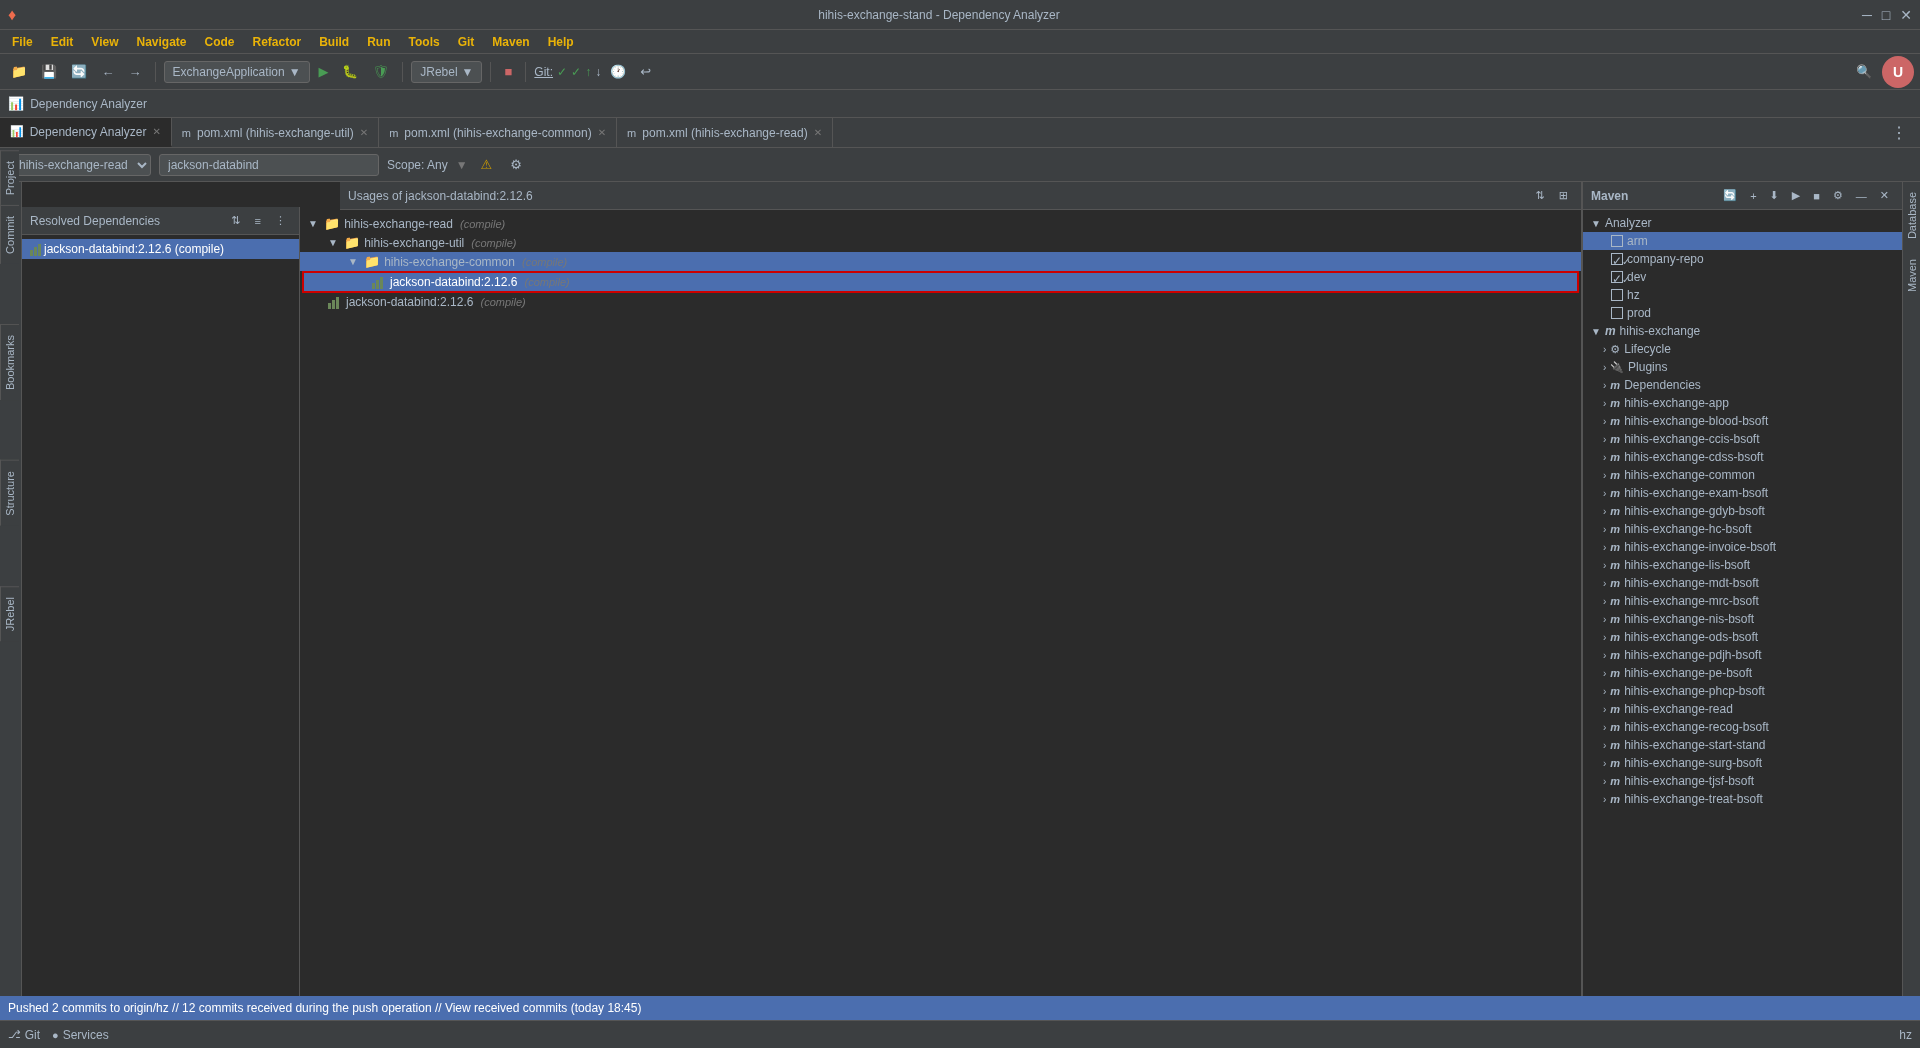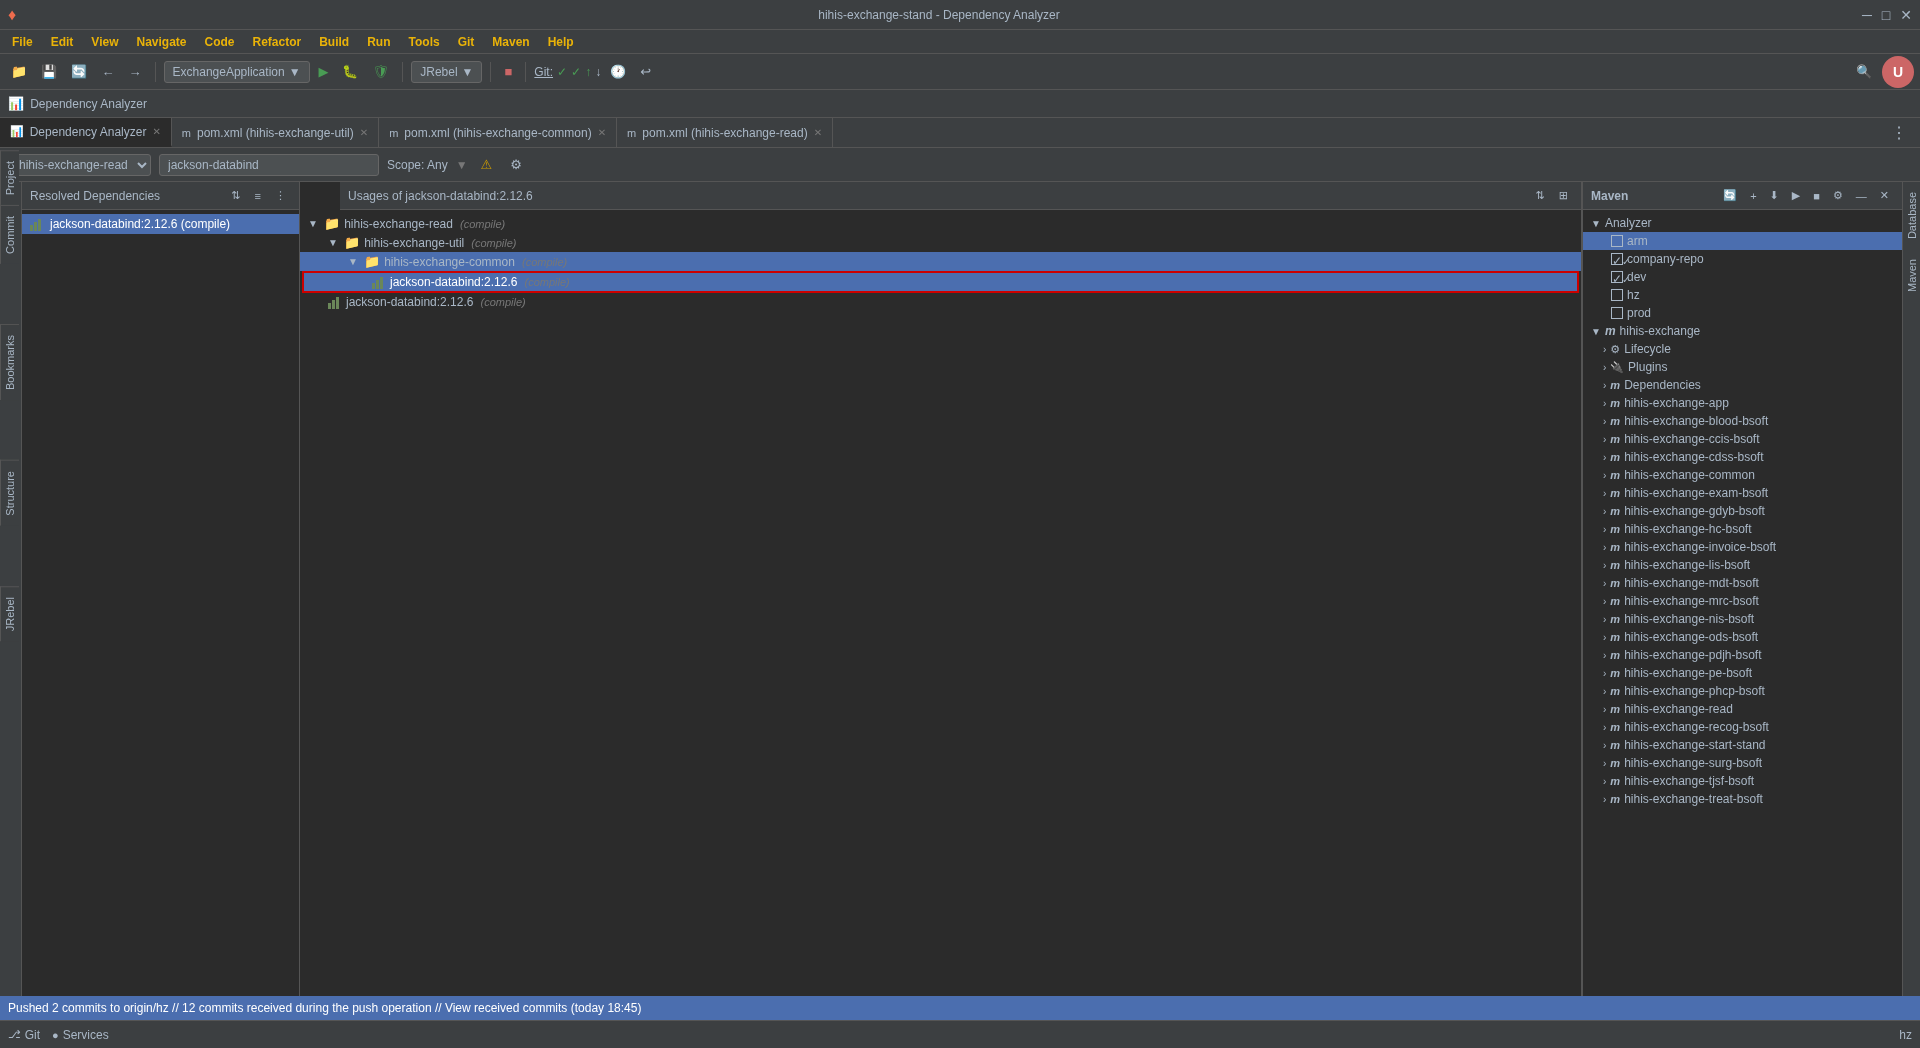--- a/index.html
+++ b/index.html
@@ -36,24 +36,24 @@
     #search-bar select { background: #4c5052; border: 1px solid #666; color: #a9b7c6; padding: 2px 6px; font-size: 12px; border-radius: 3px; }
     #search-input { background: #4c5052; border: 1px solid #666; color: #a9b7c6; padding: 3px 8px; font-size: 12px; border-radius: 3px; width: 220px; }
 
     
     #main-content { display: flex; height: calc(1048px - 30px - 24px - 36px - 28px - 30px - 34px - 28px); }
 
     
     #left-sidebar { width: 22px; background: #3c3f41; border-right: 1px solid #555; display: flex; flex-direction: column; align-items: center; padding-top: 4px; }
 
     
-    #resolved-panel { width: 278px; background: #2b2b2b; border-right: 1px solid #555; display: flex; flex-direction: column; }
+    #resolved-panel { width: 278px; background: #2b2b2b; border-right: 1px solid #555; display: flex; flex-direction: column; margin-top: 25px; }
     #resolved-header { display: flex; align-items: center; justify-content: space-between; padding: 4px 8px; border-bottom: 1px solid #555; background: #3c3f41; }
     #resolved-list { flex: 1; overflow-y: auto; padding: 4px 0; }
-    .dep-item { display: flex; align-items: center; padding: 3px 8px; gap: 6px; cursor: pointer; }
+    .dep-item { display: flex; align-items: center; padding: 3px 8px; cursor: pointer; }
     .dep-item.selected { background: #4b6eaf; }
     .dep-icon { width: 14px; height: 14px; display: flex; align-items: center; justify-content: center; }
 
     
     #usages-panel { flex: 1; background: #2b2b2b; display: flex; flex-direction: column; border-right: 1px solid #555; }
     #usages-header { display: flex; align-items: center; justify-content: space-between; padding: 4px 8px; border-bottom: 1px solid #555; background: #3c3f41; margin-left: 40px; }
     #usages-content { flex: 1; overflow-y: auto; padding: 4px 0; }
     .tree-item { display: flex; align-items: center; gap: 4px; padding: 2px 0; cursor: pointer; white-space: nowrap; }
     .tree-item.selected { background: #4b6eaf; }
     .tree-arrow { color: #a9b7c6; font-size: 10px; width: 12px; }

